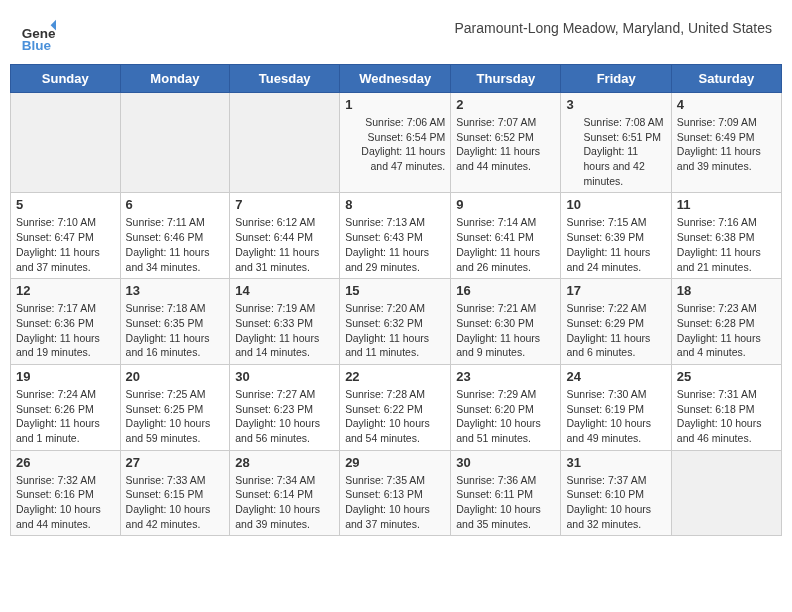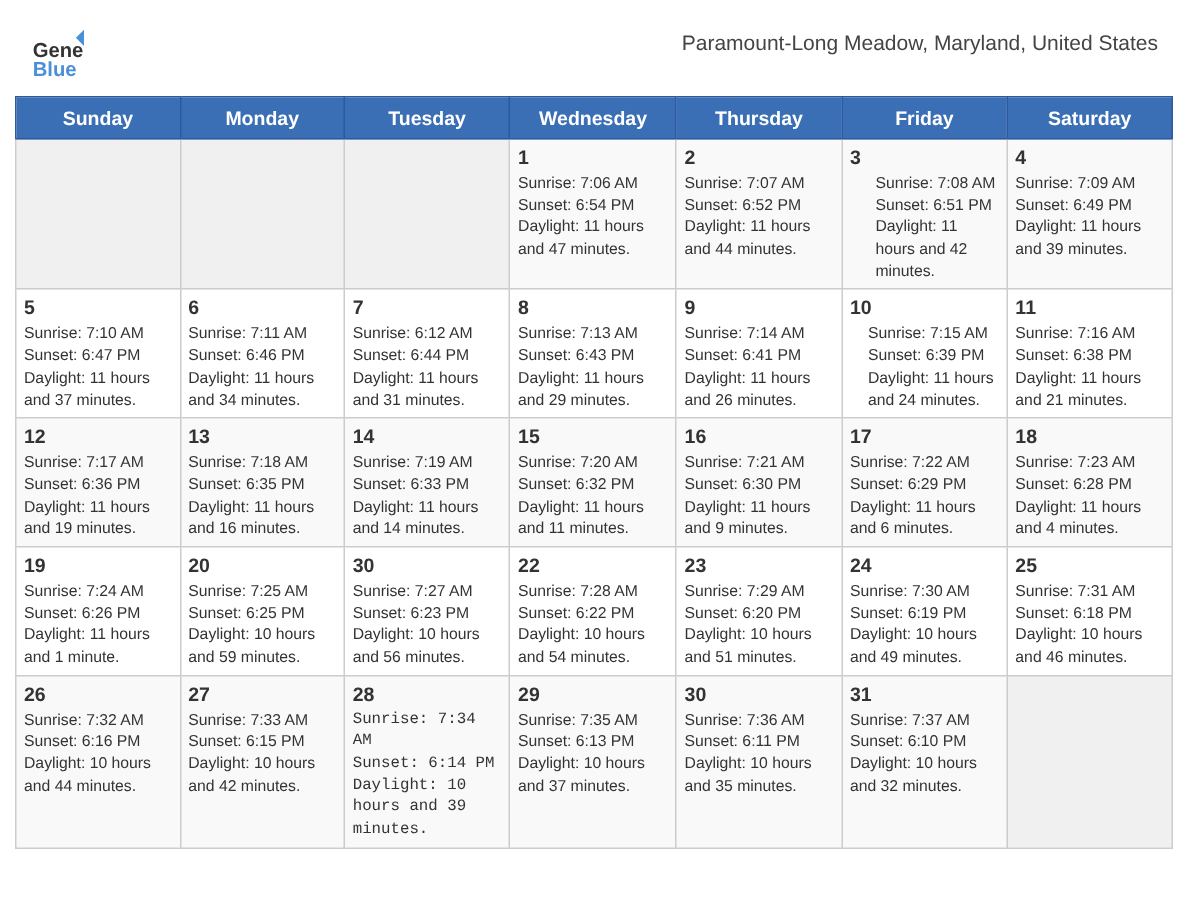--- a/index.html
+++ b/index.html
@@ -107,21 +107,21 @@
         <th>Saturday</th>
       </tr>
   </thead>
   <tbody id="calendar-body">
   <tr>
         <td class="empty-cell"></td>
         <td class="empty-cell"></td>
         <td class="empty-cell"></td>
         <td>
           <div class="day-number">1</div>
-          <div class="day-info" style="white-space: pre-line;">Sunrise: 7:06 AM
+          <div class="day-info" style="white-space: pre-line; text-align: right;">Sunrise: 7:06 AM
 Sunset: 6:54 PM
 Daylight: 11 hours and 47 minutes.</div>
         </td>
         <td>
           <div class="day-number">2</div>
           <div class="day-info" style="white-space: pre-line;">Sunrise: 7:07 AM
 Sunset: 6:52 PM
 Daylight: 11 hours and 44 minutes.</div>
         </td>
         <td>
@@ -163,21 +163,21 @@
 Daylight: 11 hours and 29 minutes.</div>
         </td>
         <td>
           <div class="day-number">9</div>
           <div class="day-info" style="white-space: pre-line;">Sunrise: 7:14 AM
 Sunset: 6:41 PM
 Daylight: 11 hours and 26 minutes.</div>
         </td>
         <td>
           <div class="day-number">10</div>
-          <div class="day-info" style="white-space: pre-line; margin-left: 12px;">Sunrise: 7:15 AM
+          <div class="day-info" style="white-space: pre-line;">Sunrise: 7:15 AM
 Sunset: 6:39 PM
 Daylight: 11 hours and 24 minutes.</div>
         </td>
         <td>
           <div class="day-number">11</div>
           <div class="day-info" style="white-space: pre-line;">Sunrise: 7:16 AM
 Sunset: 6:38 PM
 Daylight: 11 hours and 21 minutes.</div>
         </td>
       </tr>
@@ -277,21 +277,21 @@
 Daylight: 10 hours and 44 minutes.</div>
         </td>
         <td>
           <div class="day-number">27</div>
           <div class="day-info" style="white-space: pre-line;">Sunrise: 7:33 AM
 Sunset: 6:15 PM
 Daylight: 10 hours and 42 minutes.</div>
         </td>
         <td>
           <div class="day-number">28</div>
-          <div class="day-info" style="white-space: pre-line; font-family: Liberation Mono, monospace;">Sunrise: 7:34 AM
+          <div class="day-info" style="white-space: pre-line;">Sunrise: 7:34 AM
 Sunset: 6:14 PM
 Daylight: 10 hours and 39 minutes.</div>
         </td>
         <td>
           <div class="day-number">29</div>
           <div class="day-info" style="white-space: pre-line;">Sunrise: 7:35 AM
 Sunset: 6:13 PM
 Daylight: 10 hours and 37 minutes.</div>
         </td>
         <td>

